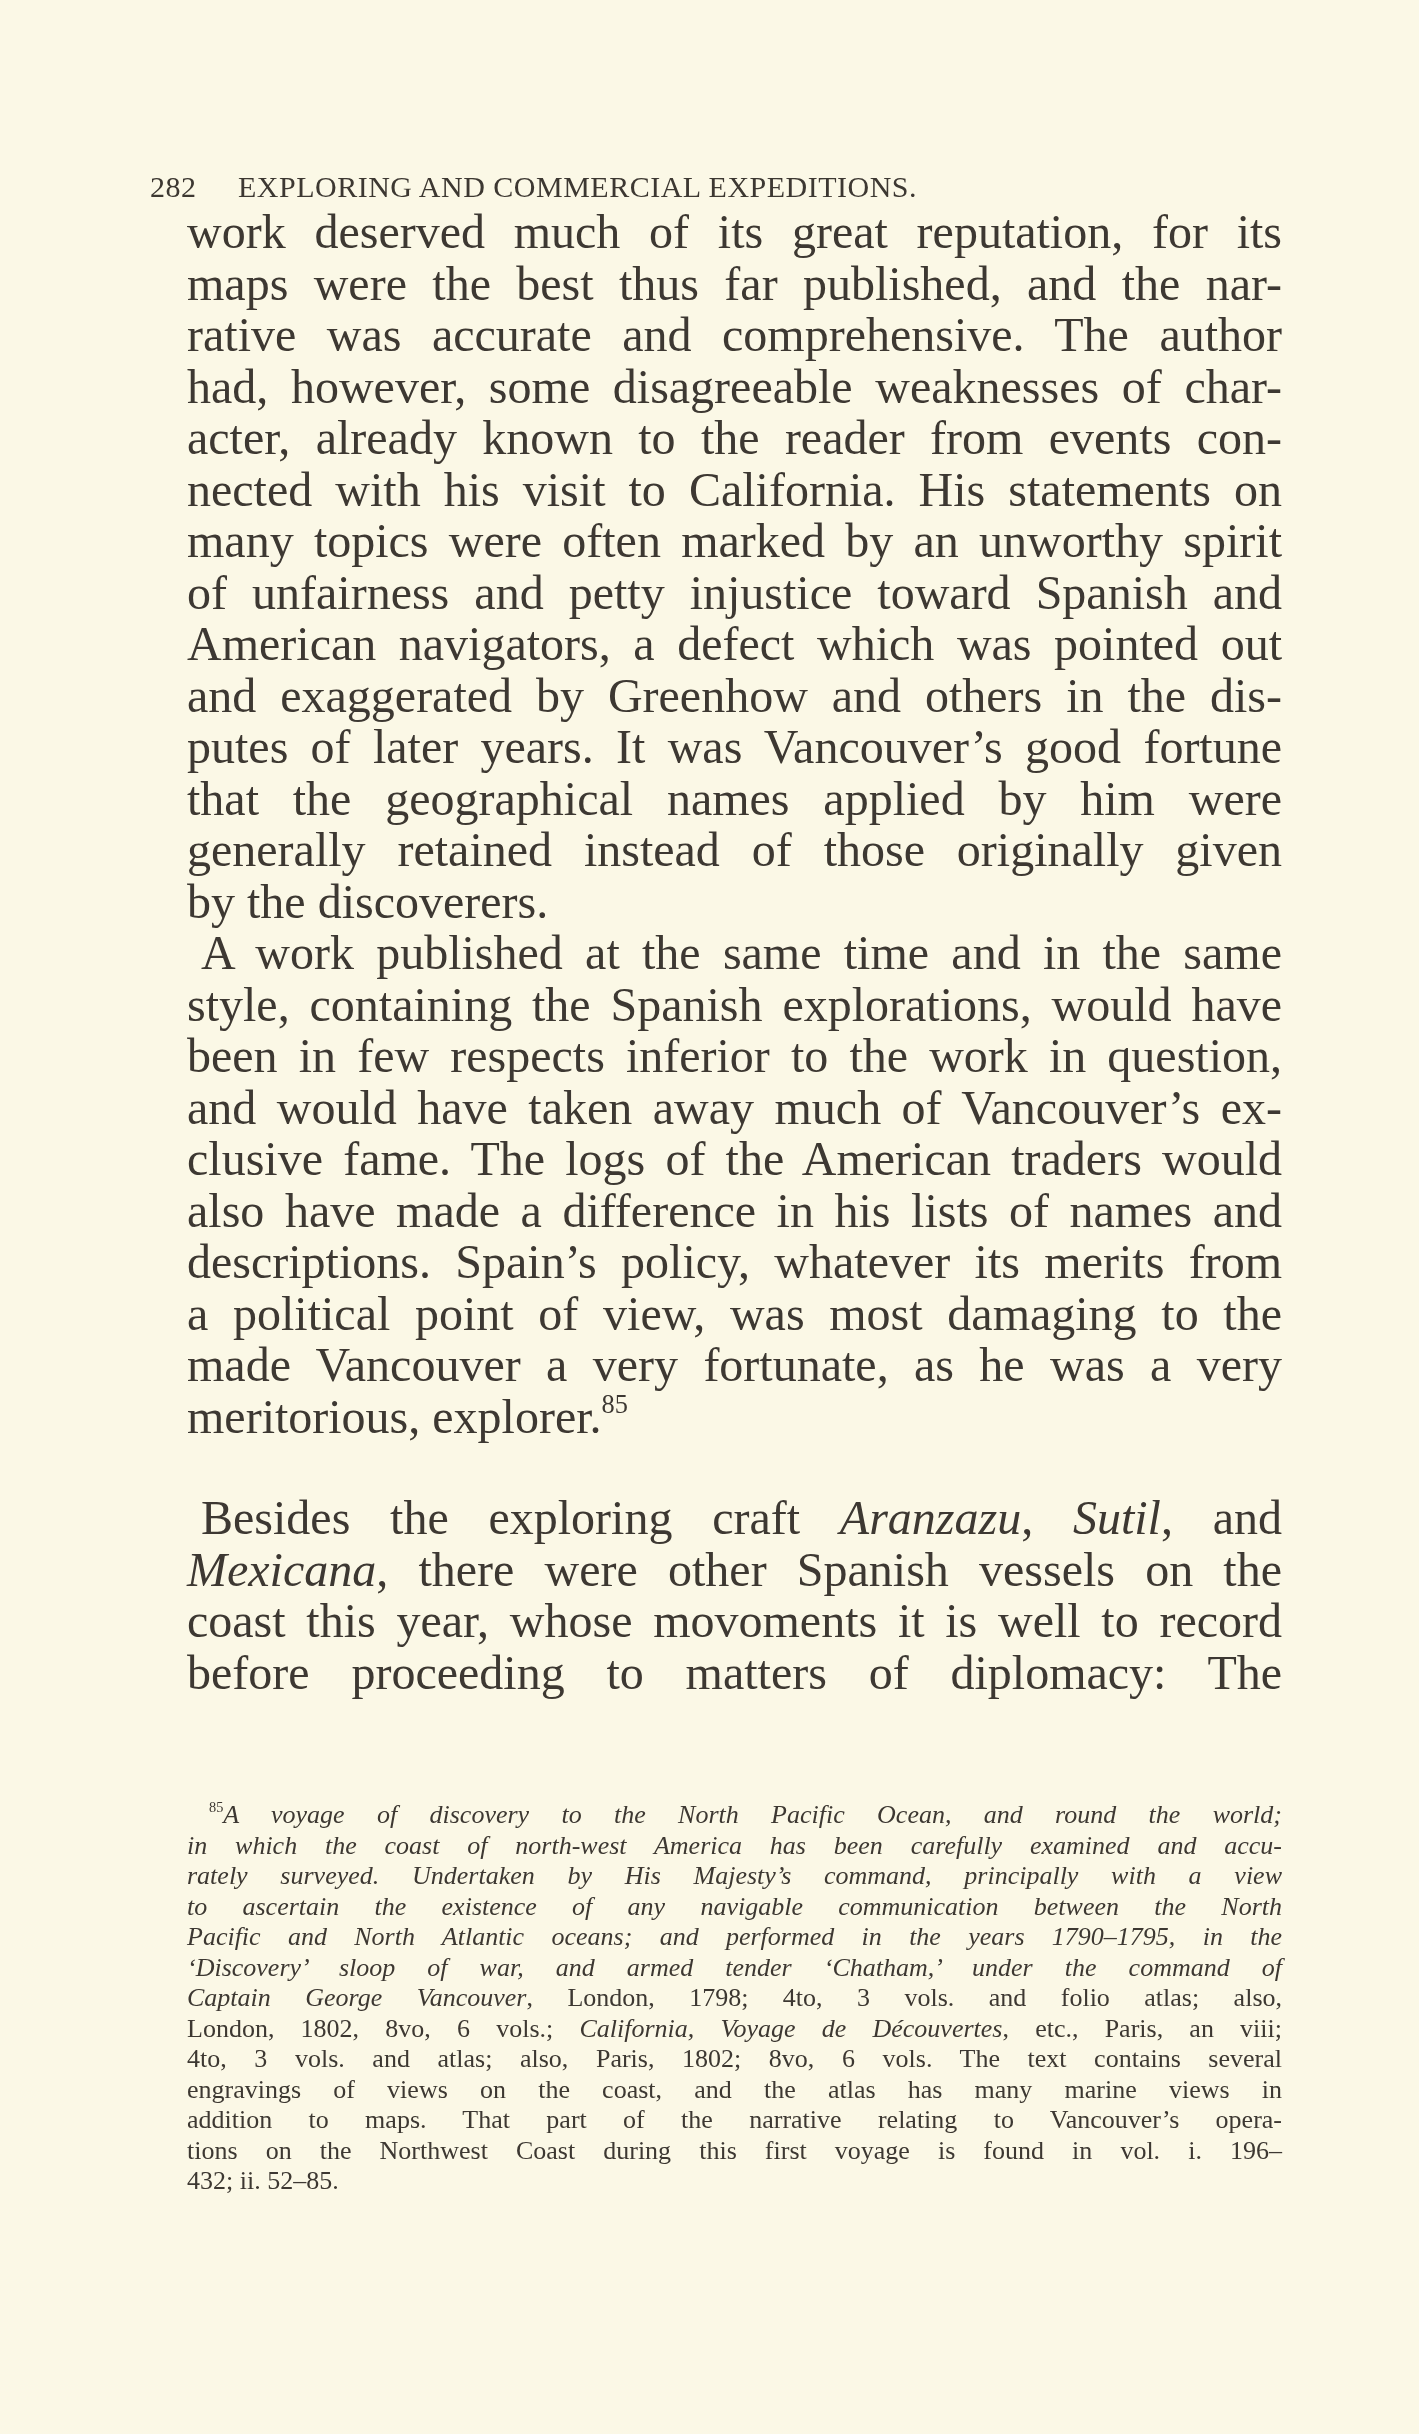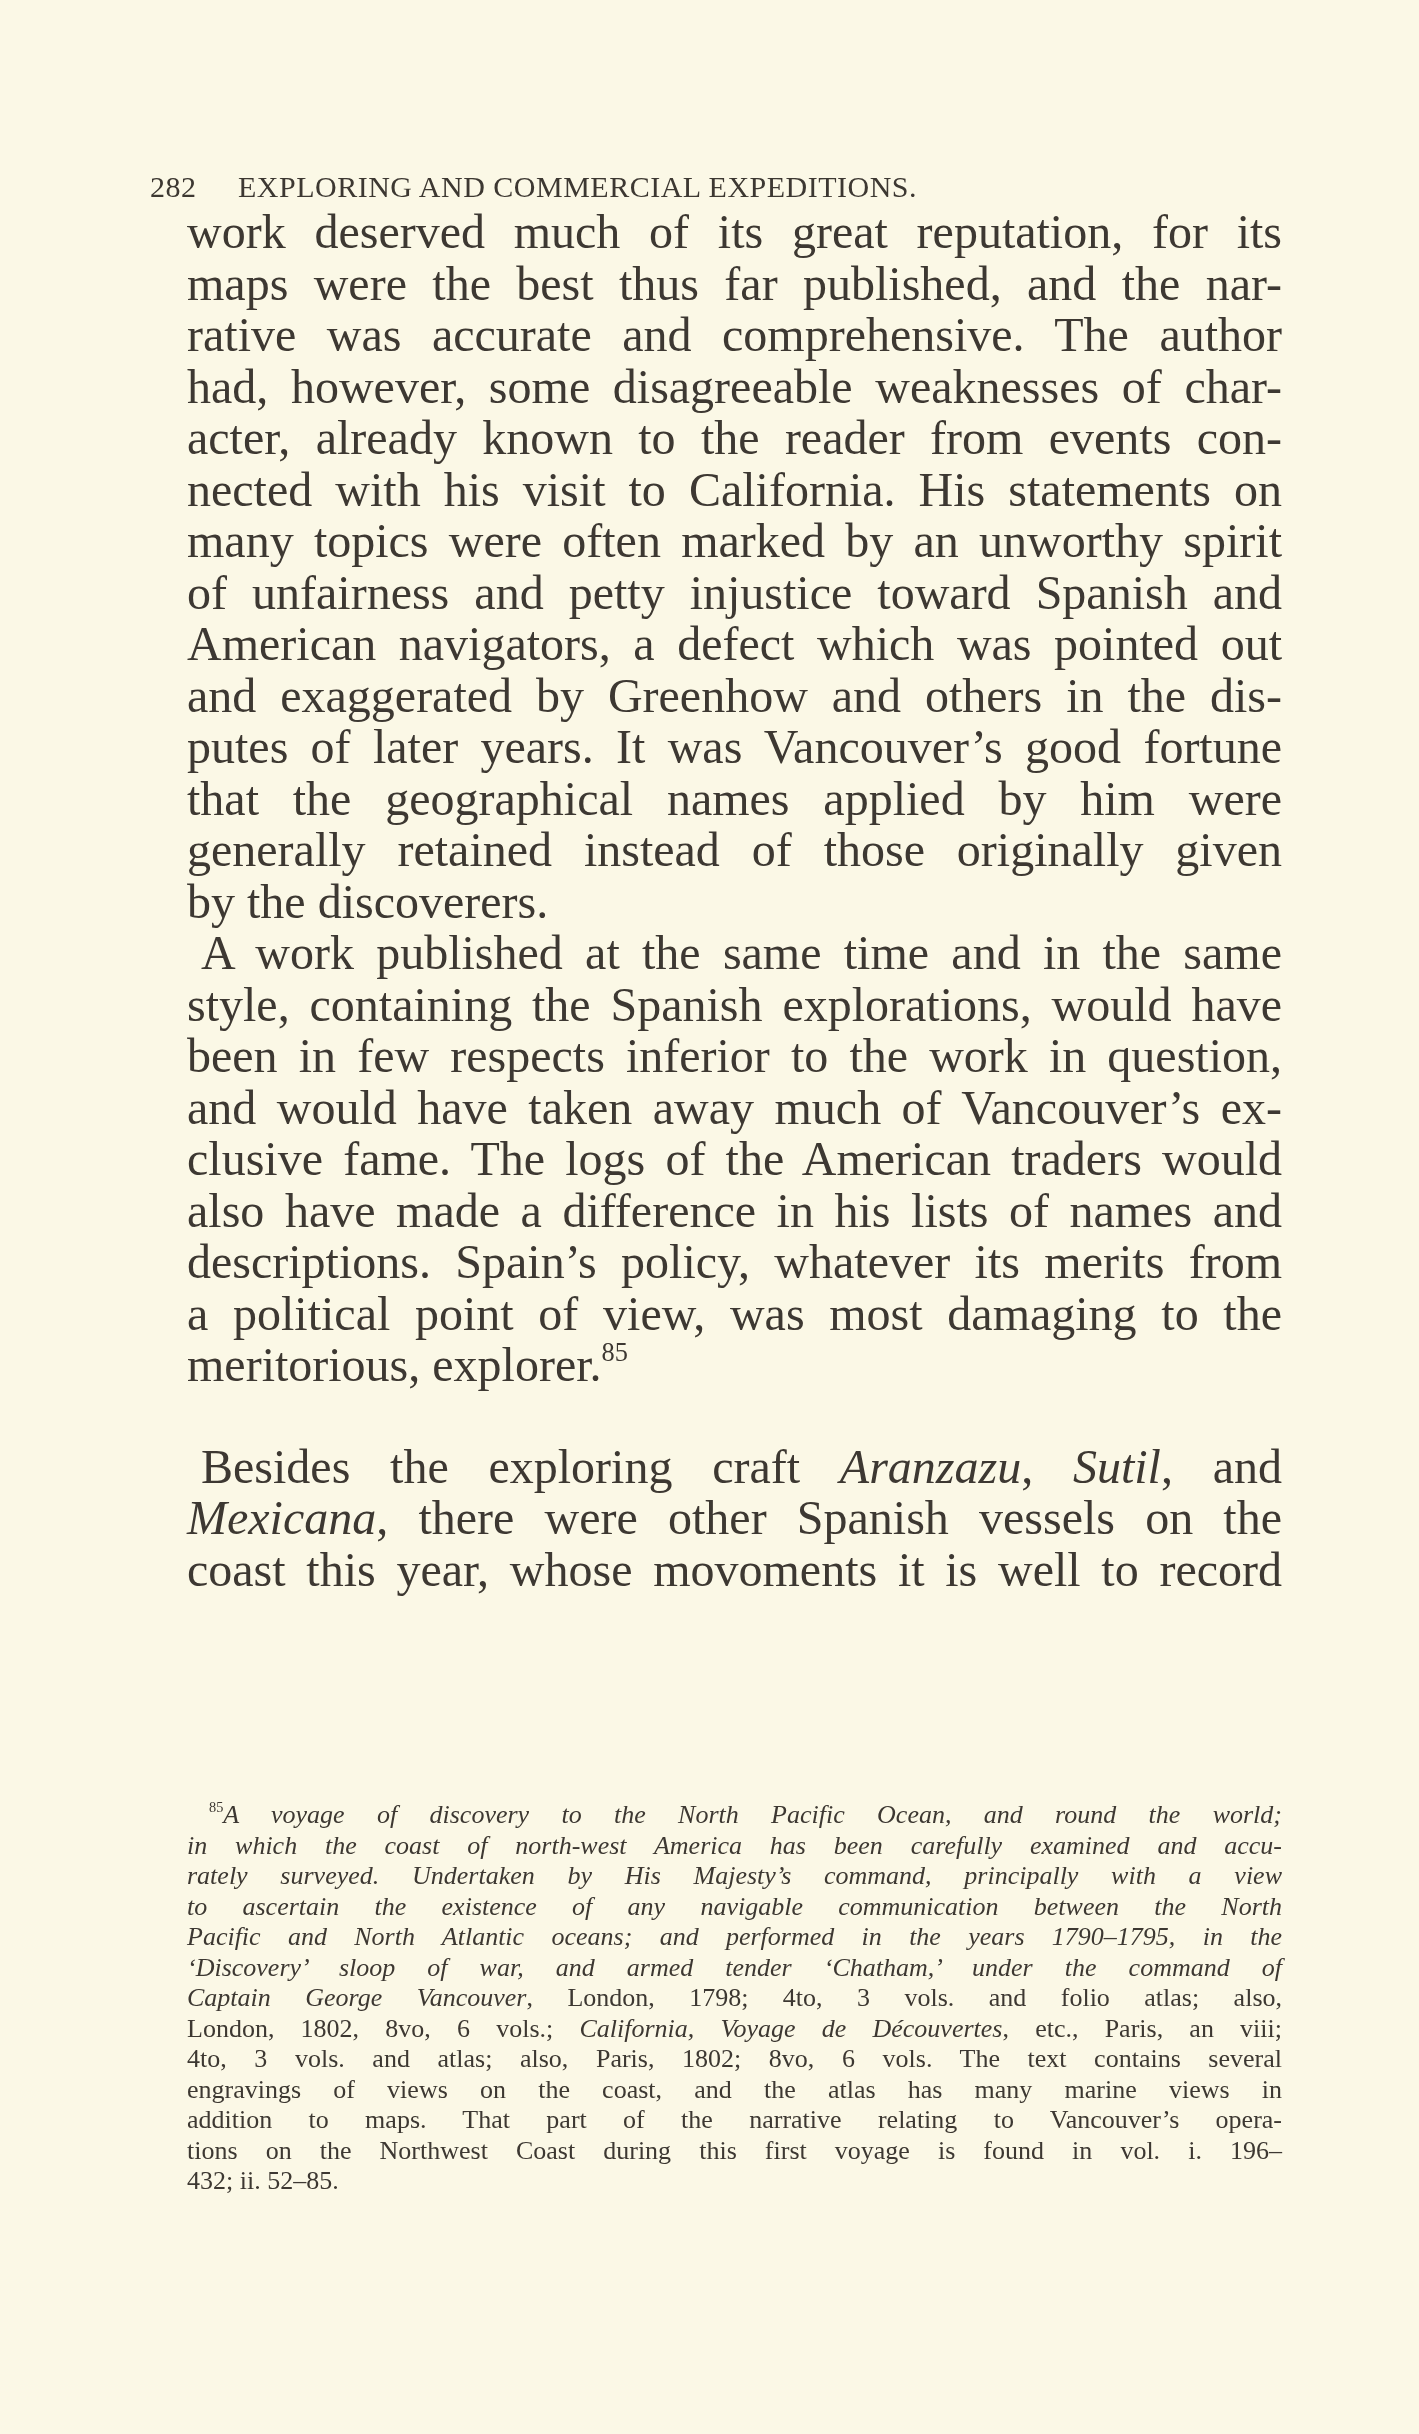--- a/index.html
+++ b/index.html
@@ -65,29 +65,31 @@
 
     <div>
       <span class="line indent">A work published at the same time and in the same</span>
       <span class="line">style, containing the Spanish explorations, would have</span>
       <span class="line">been in few respects inferior to the work in question,</span>
       <span class="line">and would have taken away much of Vancouver’s ex-</span>
       <span class="line">clusive fame.  The logs of the American traders would</span>
       <span class="line">also have made a difference in his lists of names and</span>
       <span class="line">descriptions.  Spain’s policy, whatever its merits from</span>
       <span class="line">a political point of view, was most damaging to the</span>
+      <span class="line">made Vancouver a very fortunate, as he was a very</span>
       <span class="line last"><span>meritorious, explorer.</span><sup>85</sup></span>
     </div>
 
     <div class="para2-gap"></div>
 
     <div>
       <span class="line indent"><span>Besides the exploring craft </span><i>Aranzazu</i><span>, </span><i>Sutil</i><span>, and</span></span>
       <span class="line"><i>Mexicana</i><span>, there were other Spanish vessels on the</span></span>
       <span class="line">coast this year, whose movoments it is well to record</span>
+      <span class="line">before proceeding to matters of diplomacy: The</span>
     </div>
   </div>
 
   <div class="footnotes">
     <span class="fline indent"><sup>85</sup><i>A voyage of discovery to the North Pacific Ocean, and round the world;</i></span>
     <span class="fline"><i>in which the coast of north-west America has been carefully examined and accu-</i></span>
     <span class="fline"><i>rately surveyed.  Undertaken by His Majesty’s command, principally with a view</i></span>
     <span class="fline"><i>to ascertain the existence of any navigable communication between the North</i></span>
     <span class="fline"><i>Pacific and North Atlantic oceans; and performed in the years 1790–1795, in the</i></span>
     <span class="fline"><i>‘Discovery’ sloop of war, and armed tender ‘Chatham,’ under the command of</i></span>

